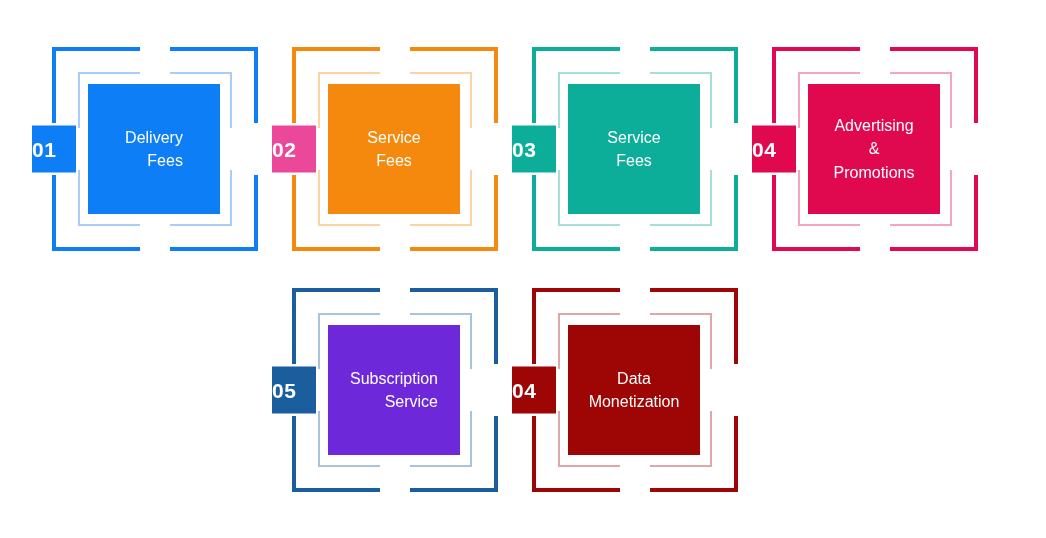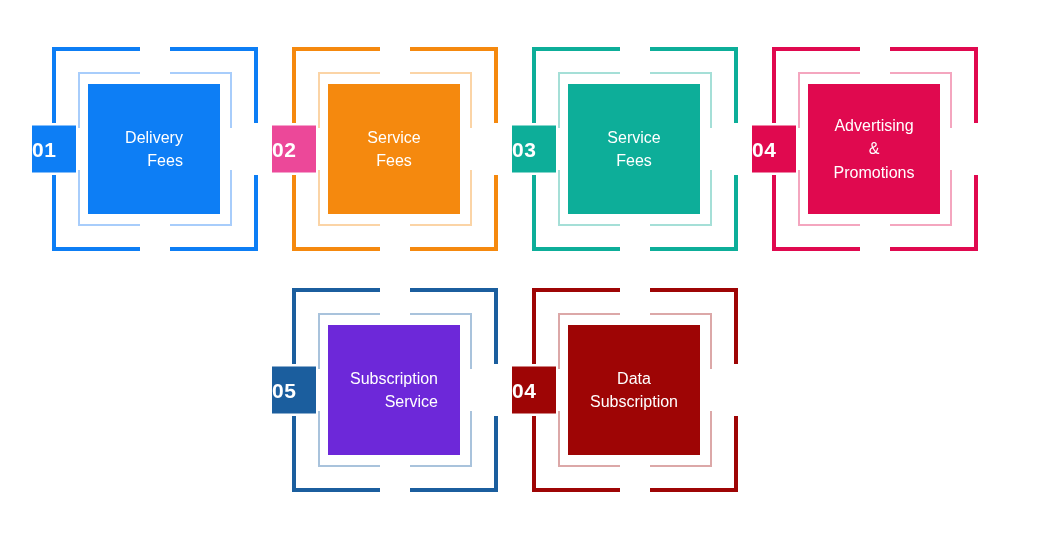--- a/index.html
+++ b/index.html
@@ -154,18 +154,18 @@
         <div class="br bl" style="border-color: rgb(158, 5, 5);"></div>
         <div class="br br2" style="border-color: rgb(158, 5, 5);"></div>
       </div>
       <div class="inner">
         <div class="br tl" style="border-color: rgb(220, 168, 168);"></div>
         <div class="br tr" style="border-color: rgb(220, 168, 168);"></div>
         <div class="br bl" style="border-color: rgb(220, 168, 168);"></div>
         <div class="br br2" style="border-color: rgb(220, 168, 168);"></div>
       </div>
       <div class="box" style="background: rgb(158, 5, 5);"><span>Data
-Subscription</span></div>
+Monetization</span></div>
       <div class="badge" style="background: rgb(158, 5, 5);">
         <span>04</span>
       </div>
     </div>
   </div>
 
 </body></html>

